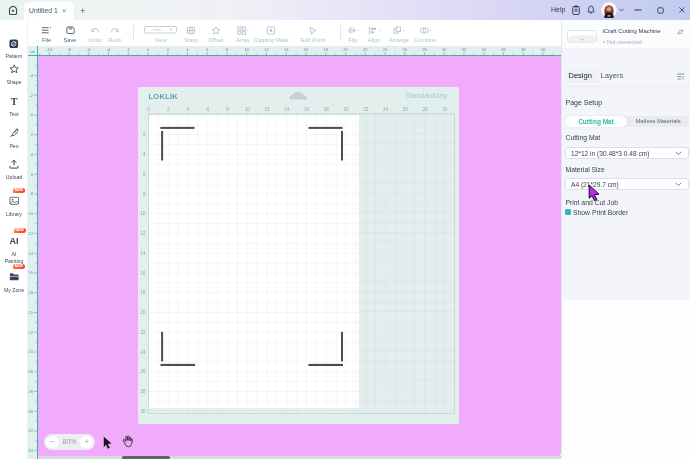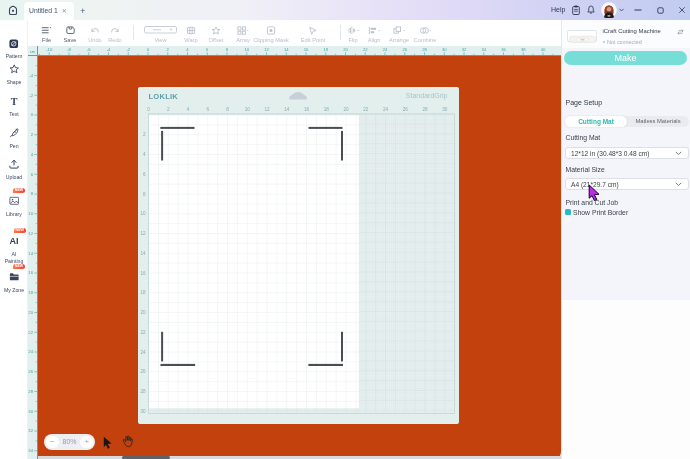--- a/index.html
+++ b/index.html
@@ -24,21 +24,21 @@
 .tbi.dis .lab { color:#b6bece; }
 .tbdiv { position:absolute; top:5px; width:1px; height:15px; background:#e4e7ee; }
 
 
 #sidebar { position:absolute; left:0; top:20px; width:28px; height:439px; background:#fff; border-right:1px solid #f0f1f5; }
 .sbi { position:absolute; left:0; width:28px; text-align:center; }
 .sbi .lab { font-size:5.2px; color:#3d4961; margin-top:1px; line-height:1.25; }
 .newb { position:absolute; right:-6px; top:-4.5px; background:linear-gradient(90deg,#ff7a45,#ff3b30); color:#fff; font-size:3.6px; font-weight:bold; padding:0.5px 2px; border-radius:3px 3px 3px 0; }
 
 
-#canvas { position:absolute; left:28px; top:46px; width:533px; height:413px; background:#c2410c;border-radius:7px; }
+#canvas { position:absolute; left:28px; top:46px; width:533px; height:413px; background:#f0abfc;border-radius:7px; }
 
 
 #mat { position:absolute; left:109.5px; top:41px; width:321px; height:337px; background:#e3efec; border-radius:2px; }
 #loklik { position:absolute; left:11px; top:5px; font-size:7.6px; font-weight:bold; color:#5f9dab; letter-spacing:0.2px; }
 #sgrip { position:absolute; right:11px; top:5px; font-size:7px; color:#a9c4ca; }
 #notch { position:absolute; left:151px; top:5px; width:19px; height:7.5px; background:#c7cfd9; clip-path:polygon(0% 100%,8% 55%,35% 6%,50% 0%,65% 6%,92% 55%,100% 100%); border-radius:2px; }
 
 
 #zoom { position:absolute; left:16px; top:387.5px; width:51px; height:16.5px; background:#edeff2; border-radius:9px; display:flex; align-items:center; justify-content:space-between; padding:0 2px; }
 #zoom .c { width:12.5px; height:12.5px; background:#fff; border-radius:50%; color:#9aa2ae; font-size:8px; line-height:12px; text-align:center; }
@@ -530,21 +530,30 @@
         <rect x="9" y="4.4" width="11" height="2.8" rx="0.9" fill="#fdfdfc" stroke="#d8d6d0" stroke-width="0.4"></rect>
         <line x1="12.5" y1="5.8" x2="16.5" y2="5.8" stroke="#a09e98" stroke-width="0.7"></line>
       </svg>
     </div>
     <div id="mtitle">iCraft Cutting Machine</div>
     <div id="mstat"><span class="dot"></span>Not connected</div>
     <svg class="abs" style="right:7px;top:8.5px" width="7" height="6" viewBox="0 0 7 6">
         <path d="M1.5 1.8 L5.8 1.8 M5 0.6 L6.2 1.8 L5 3 M5.5 4.2 L1.2 4.2 M2 3 L0.8 4.2 L2 5.4" fill="none" stroke="#7d8494" stroke-width="0.7"></path>
       </svg>
   </div>
-  <div id="makebtn">Make</div>
+  <div id="tabs">
+    <span class="design">Design</span>
+    <span class="layers">Layers</span>
+    <svg class="abs" style="right:6px;top:7px" width="8" height="8" viewBox="0 0 8 8">
+        <line x1="0.5" y1="1" x2="7.5" y2="1" stroke="#6b7484" stroke-width="0.8"></line>
+        <line x1="0.5" y1="3.5" x2="4" y2="3.5" stroke="#6b7484" stroke-width="0.8"></line>
+        <line x1="0.5" y1="6" x2="4" y2="6" stroke="#6b7484" stroke-width="0.8"></line>
+        <path d="M6.8 3 L5.3 4.7 L6.8 6.4" fill="none" stroke="#6b7484" stroke-width="0.8"></path>
+      </svg>
+  </div>
   <div id="pagesetup">Page Setup</div>
   <div id="seg">
       <div class="on">Cutting Mat</div>
       <div class="off">Matless Materials</div>
     </div>
   <div class="plabel" style="top:114px">Cutting Mat</div>
   <div class="pselect" style="top:126.5px">12*12 in (30.48*3 0.48 cm)
     <svg class="chev" width="7" height="5" viewBox="0 0 7 5">
         <path d="M0.8 0.8 L3.5 3.6 L6.2 0.8" fill="none" stroke="#6b7484" stroke-width="0.9"></path>
       </svg>

